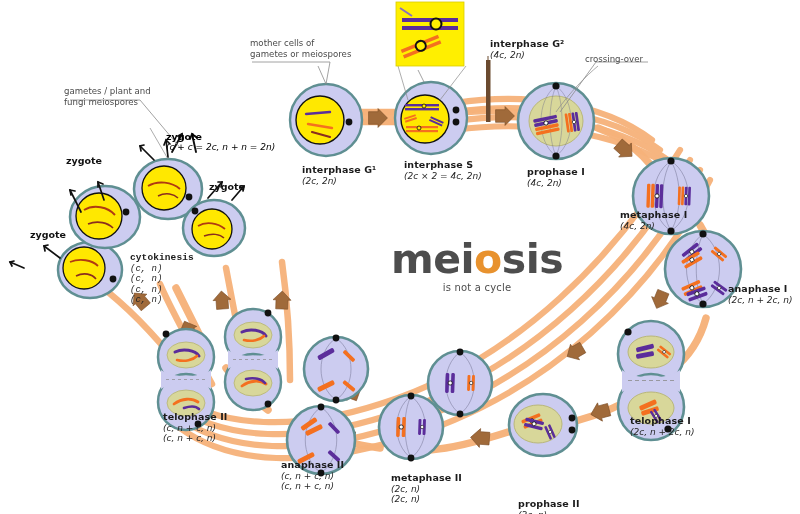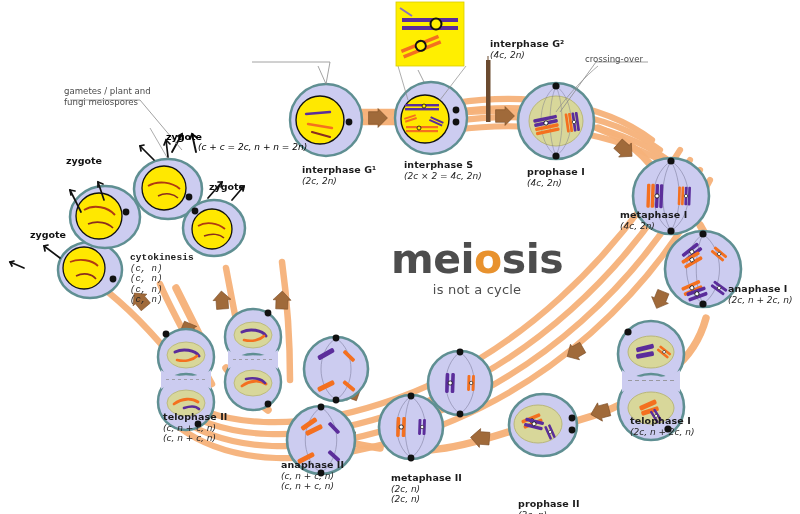--- a/index.html
+++ b/index.html
@@ -8,21 +8,21 @@
   #stage{position:absolute;left:0;top:0;width:800px;height:514px;}
   svg.layer{position:absolute;left:0;top:0;width:800px;height:514px;}
   .lbl{position:absolute;white-space:nowrap;color:#1b1b1b;}
   .lbl .nm{font-weight:bold;font-size:9.5px;letter-spacing:.1px;display:block;line-height:11.5px;}
   .lbl .pl{font-style:italic;font-size:9px;display:block;line-height:10.5px;color:#262626;}
   .note{position:absolute;white-space:nowrap;font-size:8.6px;color:#4a4a4a;line-height:11px;}
   .zyg{position:absolute;white-space:nowrap;font-weight:bold;font-size:9.5px;color:#111;}
   #title{position:absolute;left:348px;top:238px;margin-left:43px;}
   #title .main{font-size:41px;font-weight:bold;color:#4d4d4d;letter-spacing:-0.5px;line-height:42px;}
   #title .main .o{color:#e8922e;}
-  #title .sub{font-size:13px;color:#4d4d4d;text-align:center;margin-top:2px;letter-spacing:.2px;}
+  #title .sub{font-size:10px;color:#4d4d4d;text-align:center;margin-top:2px;letter-spacing:.2px;}
 </style>
 </head>
 <body>
 
 <div id="stage">
 
   <svg class="layer" viewBox="0 0 800 514">
     <defs>
       <g id="bigarrow">
         <path d="M -9,-6 L 0,-6 L 0,-9 L 9,0 L 0,9 L 0,6 L -9,6 Z" fill="#a06a3a" stroke="#7d4f28" stroke-width="0.6"></path>
@@ -479,35 +479,39 @@
     <path d="M 488,56 L 488,60" stroke="#6b4a2f" stroke-width="1" fill="none"></path>
   </svg>
 
   <div id="title">
     <div class="main">
       <span>mei</span><span class="o">o</span><span>sis</span>
     </div>
     <div class="sub">is not a cycle</div>
   </div>
 
+  <div class="note" style="left:250px;top:38px;">
+    <div>mother cells of</div>
+    <div>gametes or meiospores</div>
+  </div>
 
   <div class="note" style="left:585px;top:54px;">crossing-over</div>
 
   <div class="note" style="left:64px;top:86px;">
     <div>gametes / plant and</div>
     <div>fungi meiospores</div>
   </div>
 
   <div class="zyg" style="left:30px;top:229px;">zygote</div>
   <div class="zyg" style="left:66px;top:155px;">zygote</div>
   <div class="zyg" style="left:209px;top:181px;">zygote</div>
 
   <div style="position:absolute;left:166px;top:131px;">
     <div class="nm" style="font-weight:bold;font-size:9.5px;">zygote</div>
-    <div class="pl" style="font-style:italic;font-size:9px;padding-left:32px;">(c + c = 2c, n + n = 2n)</div>
+    <div class="pl" style="font-style:italic;font-size:9px;">(c + c = 2c, n + n = 2n)</div>
   </div>
 
   <div class="lbl" style="left:302px;top:164px;">
     <span class="nm">interphase G¹</span>
     <span class="pl">(2c, 2n)</span>
   </div>
 
   <div class="lbl" style="left:404px;top:159px;">
     <span class="nm">interphase S</span>
     <span class="pl">(2c × 2 = 4c, 2n)</span>

